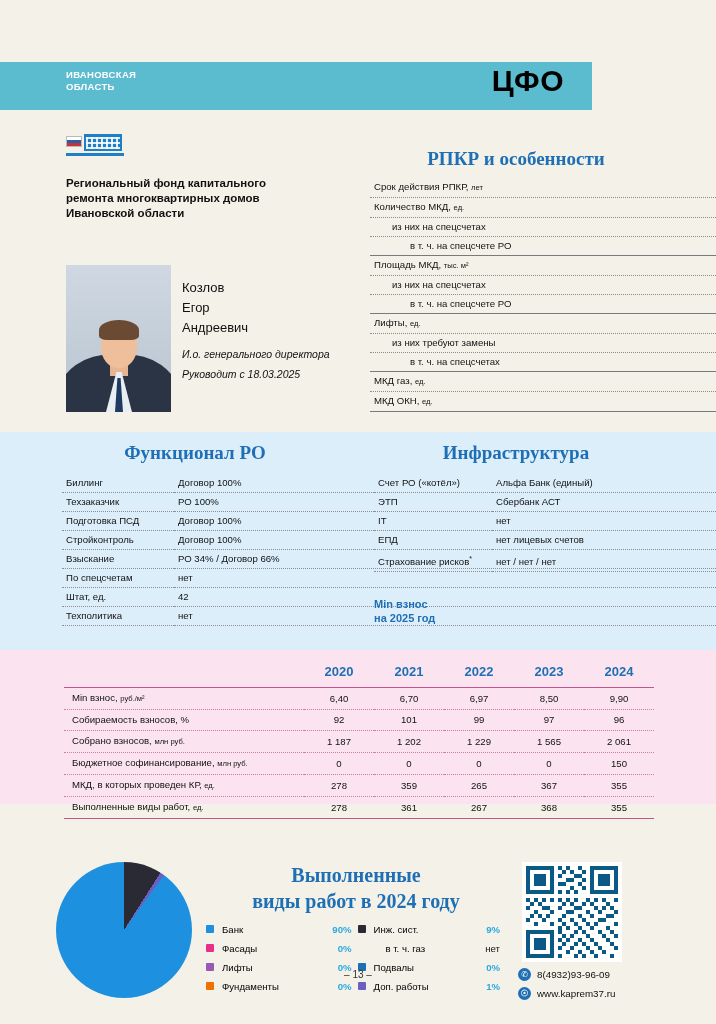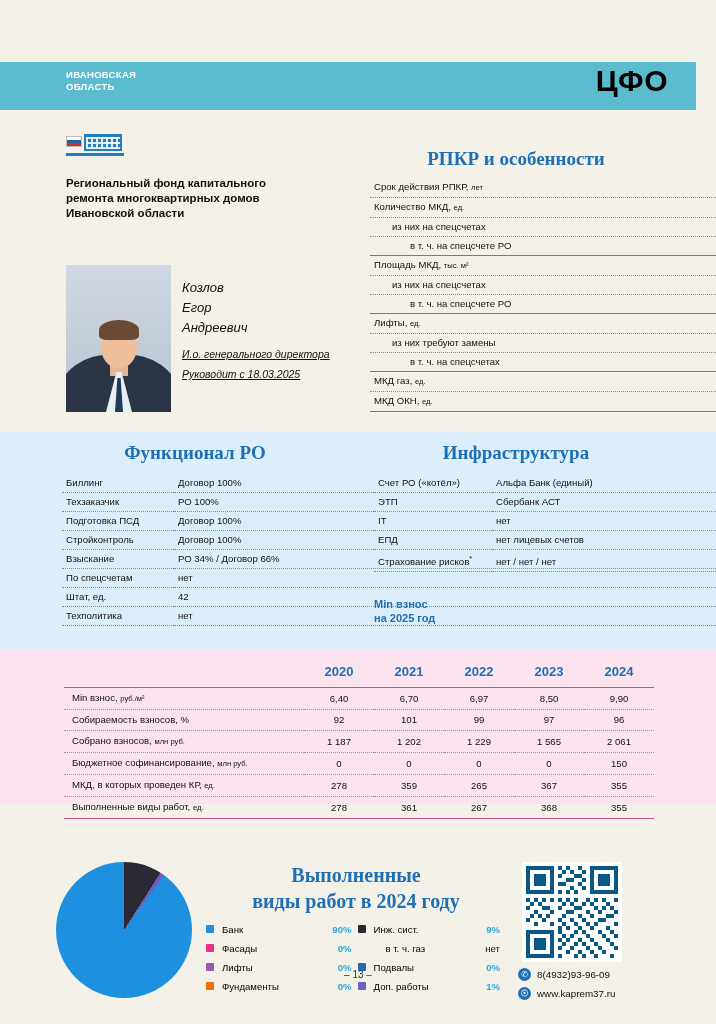--- a/index.html
+++ b/index.html
@@ -12,21 +12,21 @@
     overflow: hidden;
   }
   .page {
     position: absolute;
     left: 0; top: 0;
     width: 716px; height: 1024px;
     background: #f4f1e8;
   }
   
   .header {
-    position: absolute; left: 0; top: 62px; width: 696px; height: 48px;
+    position: absolute; left: 0; top: 62px; width: 592px; height: 48px;
     background: #5bbcd0;
   }
   .header-region {
     position: absolute; left: 66px; top: 7px;
     color: #ffffff; font-weight: bold; font-size: 9.5px; line-height: 12px;
     letter-spacing: .3px;
   }
   .header-fd {
     position: absolute; right: 28px; top: 2px;
     color: #000000; font-size: 30px; font-weight: bold; letter-spacing: .5px;
@@ -85,25 +85,25 @@
   .photo .head {
     position: absolute; left: 35px; bottom: 44px; width: 36px; height: 46px;
     background: #efbe9b; border-radius: 46% 46% 48% 48% / 55% 55% 45% 45%;
   }
   .photo .hair {
     position: absolute; left: 33px; bottom: 72px; width: 40px; height: 20px;
     background: #6a4a33; border-radius: 50% 50% 20% 20%;
   }
   .name-block {
     position: absolute; left: 182px; top: 168px; width: 180px;
-    font-size: 13px; line-height: 20px; color: #111; font-style: italic;
+    font-size: 13px; line-height: 20px; color: #111;
   }
   .role {
     position: absolute; left: 182px; top: 237px; width: 200px;
-    font-size: 10.5px; font-style: italic; color: #111; line-height: 15px; text-decoration: underline;
+    font-size: 10.5px; font-style: italic; color: #111; line-height: 15px;
   }
   .role .since { display: block; margin-top: 5px; }
   
   .blue-title {
     color: #1f6fb5; font-weight: bold; font-family: "Liberation Serif", serif;
     font-size: 19px; text-align: center;
   }
   
   table.dt { border-collapse: collapse; width: 100%; font-size: 9.6px; color: #111; }
   table.dt td {

